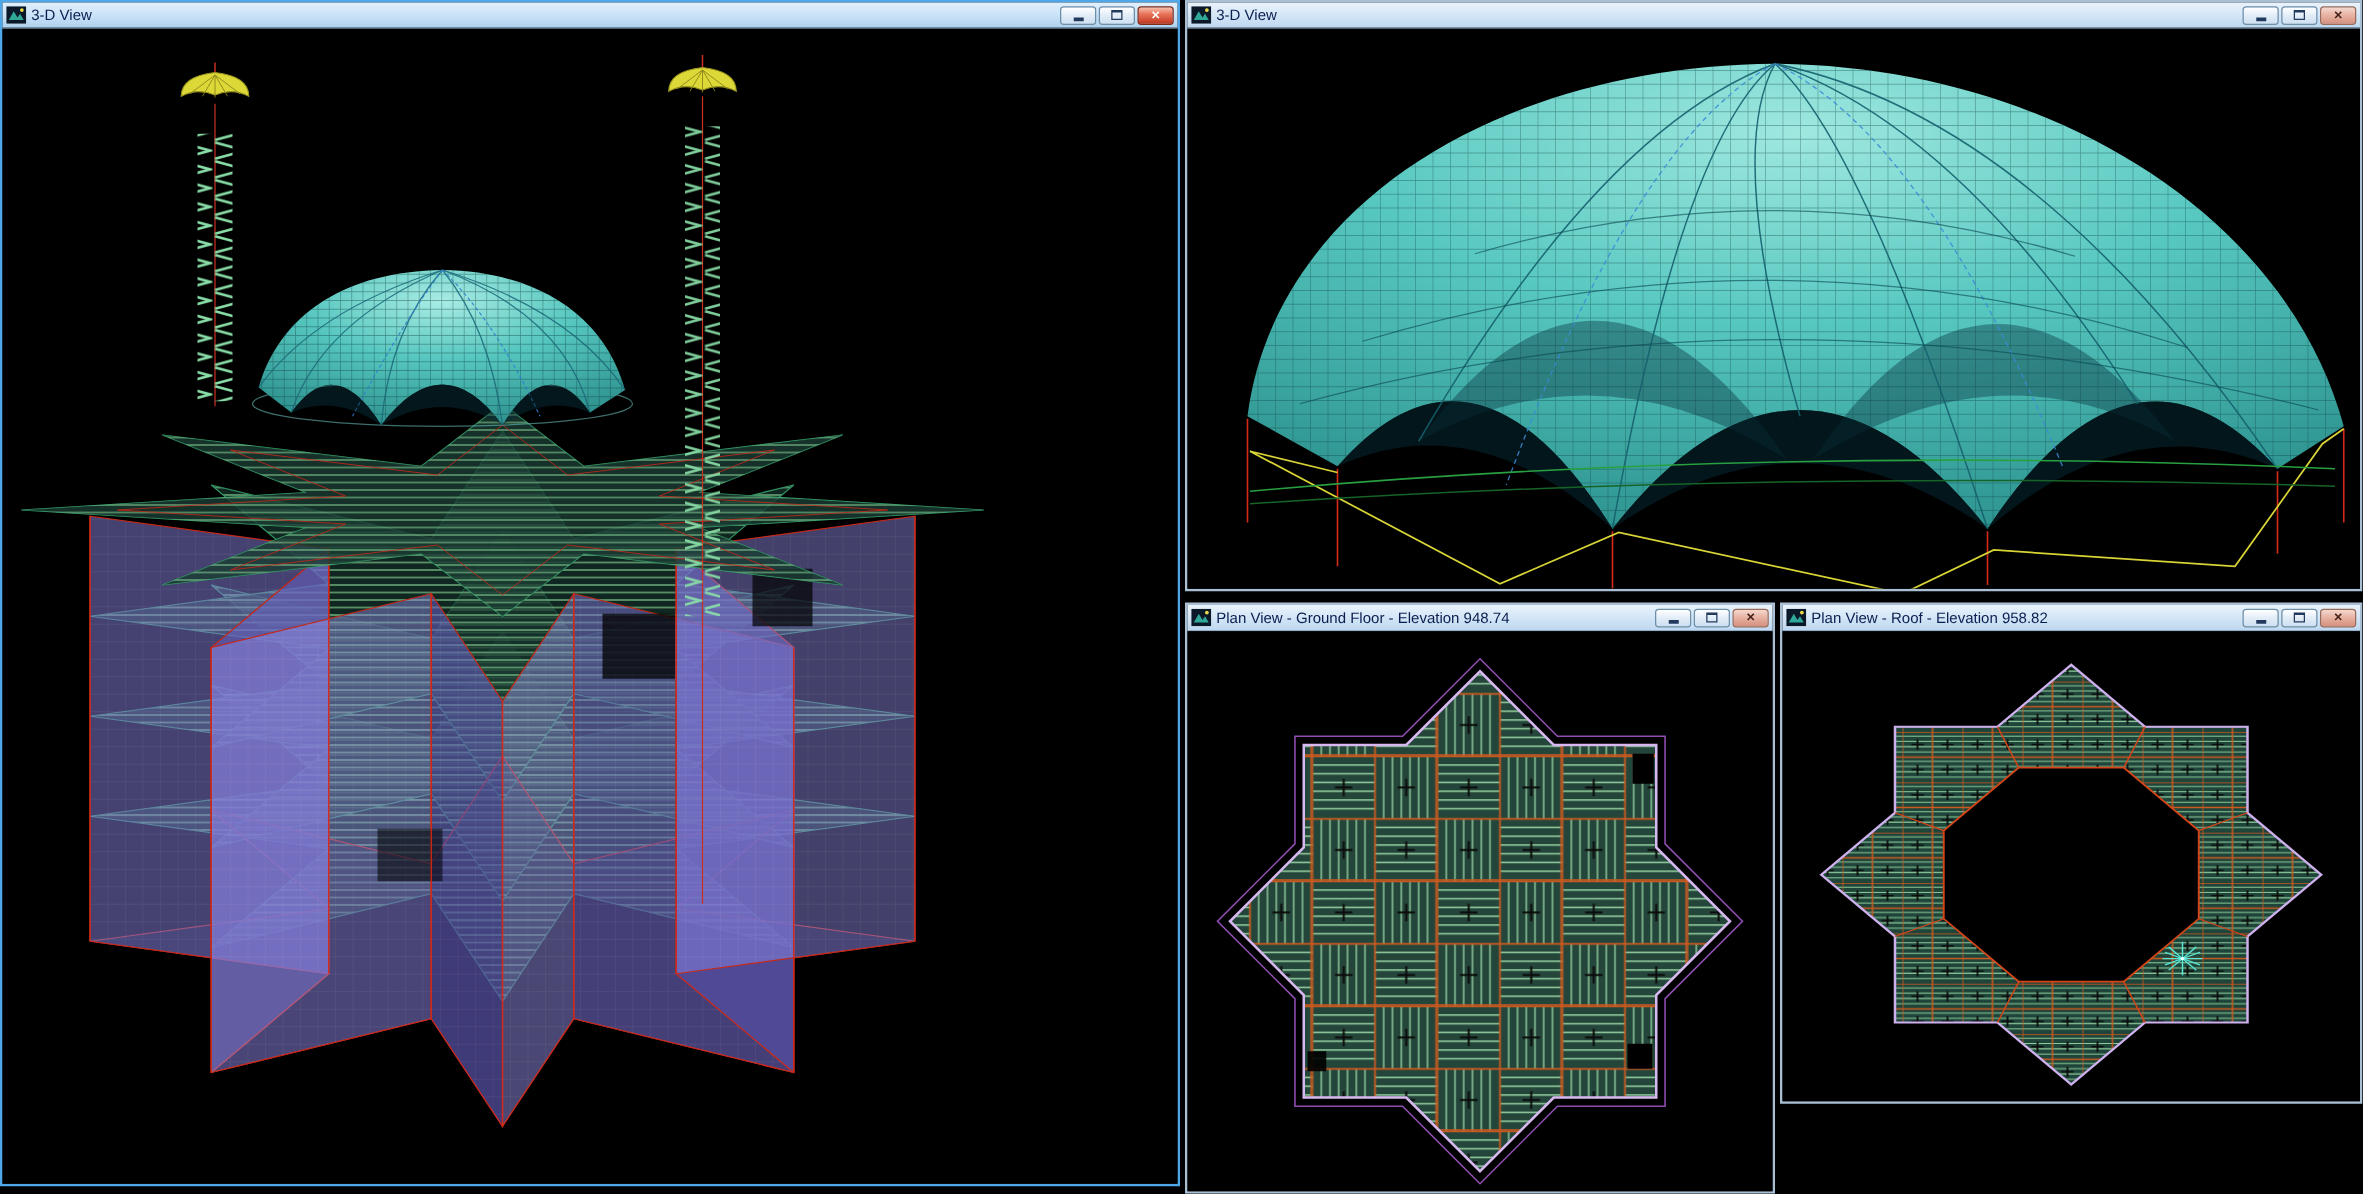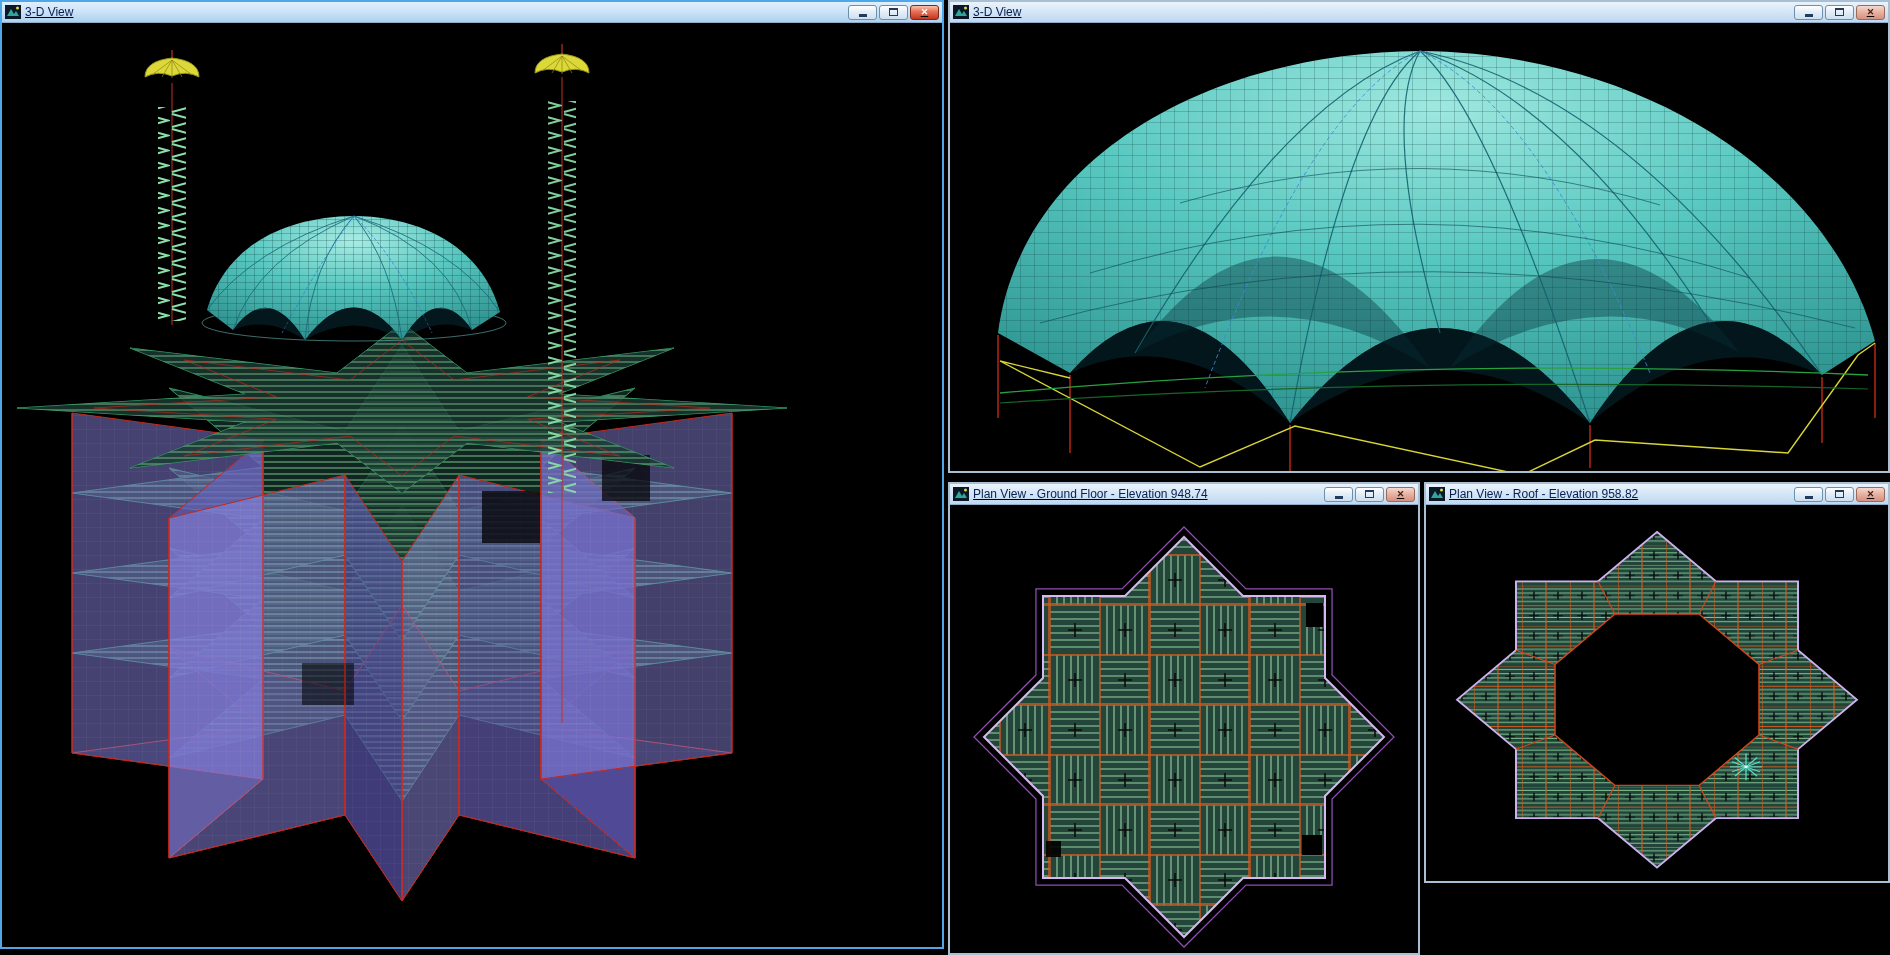--- a/index.html
+++ b/index.html
@@ -1,19 +1,19 @@
 <!DOCTYPE html>
 <html><head>
 <meta charset="utf-8">
 <style>
   html,body{margin:0;padding:0;background:#000;}
   body{width:1890px;height:955px;position:relative;overflow:hidden;
        font-family:"Liberation Sans",sans-serif;}
   .window{position:absolute;box-sizing:border-box;background:#000;
-          border:2px solid #a9bfd4;display:flex;flex-direction:column;text-decoration:underline;}
+          border:2px solid #a9bfd4;display:flex;flex-direction:column;}
   .window.active{border-color:#4ea7e8;}
   .titlebar{height:20px;flex:0 0 20px;display:flex;align-items:center;gap:4px;
             padding:0 3px;border-bottom:1px solid #8fadc8;
             background:linear-gradient(#eaf3fc,#d6e7f7 45%,#bed8f0);}
   .window.active .titlebar{background:linear-gradient(#e0effc,#cde4f8 45%,#aed1ef);}
   .titlebar .title{flex:1;font-size:12px;color:#0a1e50;white-space:nowrap;
                    overflow:hidden;line-height:20px;}
   .app-icon{width:16px;height:14px;flex:0 0 16px;display:block;}
   .controls{display:flex;gap:2px;flex:0 0 auto;}
   .wbtn{width:29px;height:15px;box-sizing:border-box;border:1px solid #6e8fa8;

